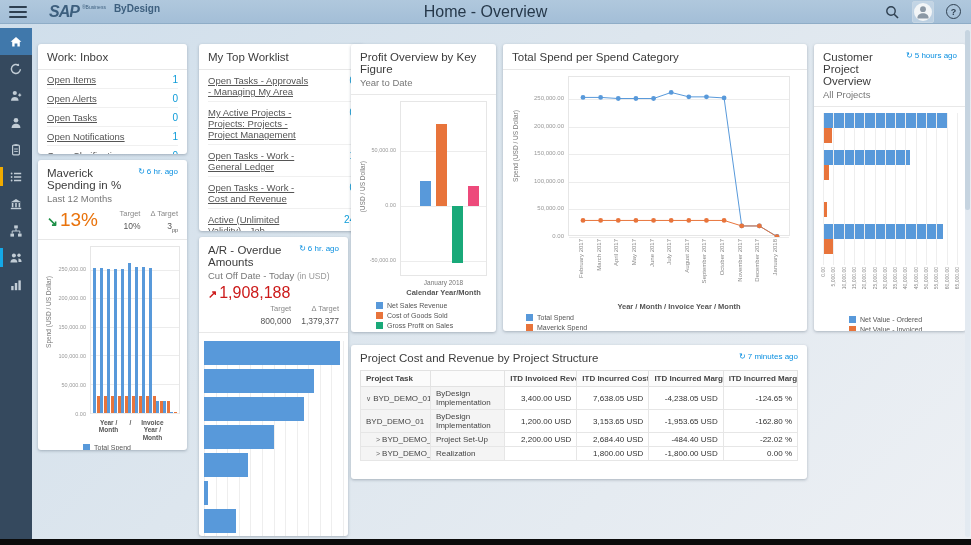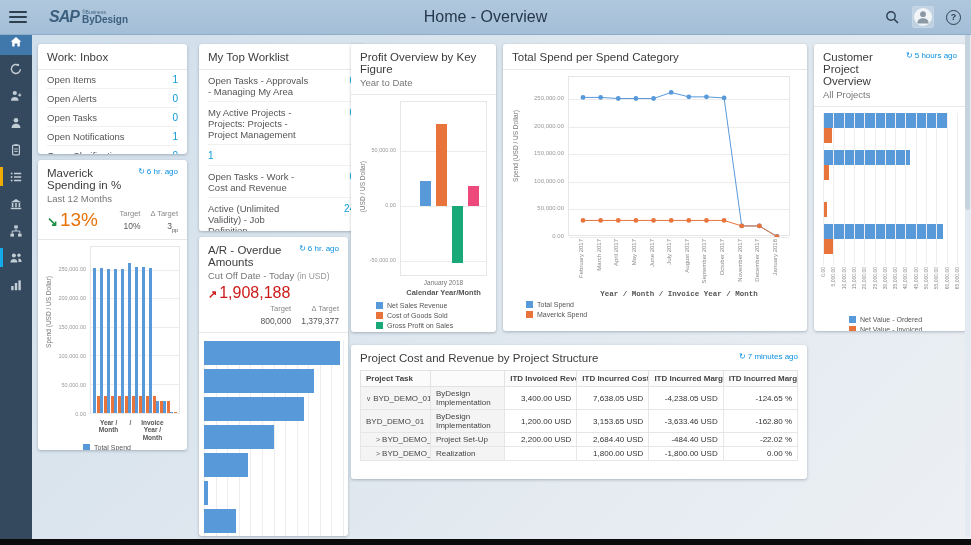--- a/index.html
+++ b/index.html
@@ -1,27 +1,27 @@
 <!DOCTYPE html>
 <html><head>
 <meta charset="utf-8">
 <style>
   *{margin:0;padding:0;box-sizing:border-box;}
   html,body{width:971px;height:545px;}
   body{font-family:"Liberation Sans",sans-serif;position:relative;overflow:hidden;
        background:linear-gradient(135deg,#cfdeeb 0%,#dde6ee 45%,#edf0f4 100%);}
 
   
-  .topbar{position:absolute;top:0;left:0;width:100%;height:35px;background:linear-gradient(#b0c8dd,#a3bed7);
+  .topbar{position:absolute;top:0;left:0;width:100%;height:24px;background:linear-gradient(#b0c8dd,#a3bed7);
           border-bottom:1px solid #8fadc7;display:flex;align-items:center;z-index:9;}
   .hamburger{width:18px;height:12px;margin-left:9px;display:flex;flex-direction:column;justify-content:space-between;cursor:pointer;}
   .hamburger span{display:block;height:2px;background:#2e3f50;border-radius:1px;}
   .brand{display:flex;align-items:flex-start;margin-left:22px;color:#3d5f7e;}
   .brand .sap{font-size:16px;font-weight:bold;font-style:italic;letter-spacing:-1px;line-height:16px;}
-  .brand .right{margin-left:3px;display:flex;flex-direction:column;}
+  .brand .right{margin-left:3px;display:flex;flex-direction:row;gap:8px;}
   .brand .biz{font-size:5px;line-height:6px;}
   .brand .prod{font-size:10px;font-weight:bold;line-height:10px;}
   .tb-title{position:absolute;left:50%;transform:translateX(-50%);font-size:16px;color:#26384a;}
   .tb-right{position:absolute;right:10px;display:flex;align-items:center;gap:12px;}
   .tb-icon{width:16px;height:16px;color:#2e3f50;cursor:pointer;}
   .avatar-box{border:1px solid #c6d6e4;border-radius:2px;padding:1px;background:rgba(255,255,255,.25);}
   .avatar{width:18px;height:18px;border-radius:50%;background:#f2f5f7;overflow:hidden;display:block;}
   .help{width:15px;height:15px;border:1.4px solid #2e3f50;border-radius:50%;color:#2e3f50;
         font-size:9px;font-weight:bold;display:flex;align-items:center;justify-content:center;cursor:pointer;}
 
@@ -49,21 +49,21 @@
   .card-title{font-size:11.5px;color:#3c3c3c;cursor:pointer;}
   .card-sub{font-size:9.5px;color:#777;margin-top:2px;}
   .card-sub .note{color:#999;font-size:8.5px;}
   .refresh{font-size:8px;color:#0a8fe0;white-space:nowrap;cursor:pointer;display:flex;gap:2px;align-items:center;}
   .card-divider{height:1px;background:#e8e8e8;margin:6px -9px;}
 
   
   .kv-title{font-size:11.5px;color:#3c3c3c;padding-bottom:6px;border-bottom:1px solid #e8e8e8;margin:0 -9px;padding-left:9px;cursor:pointer;}
   .kv-row{display:flex;justify-content:space-between;align-items:flex-start;padding:4px 0 3px;border-bottom:1px solid #f0f0f0;cursor:pointer;}
   .kv-row:last-child{border-bottom:none;}
-  .kv-label{font-size:9.5px;color:#555;flex:1;padding-right:6px;line-height:11px;}
+  .kv-label{font-size:9.5px;color:#555;flex:1;padding-right:6px;line-height:11px;text-decoration:underline;}
   .kv-value{font-size:10px;color:#0d9bd8;}
   #worklist-rows .kv-row{padding:5px 0 4px;gap:32px;}
 
   
   .kpi-row{display:flex;justify-content:space-between;align-items:flex-start;margin-top:5px;}
   .kpi-num{font-size:19px;}
   .kpi-arrow{font-size:13px;font-weight:bold;margin-right:2px;}
   .green{color:#1d8f47;} .orange{color:#e9730c;} .red{color:#cc1a1a;}
   .kpi-red{font-size:16px;color:#cc1a1a;}
   .targets{display:flex;gap:10px;text-align:right;}
@@ -108,21 +108,21 @@
   .pf-legend{margin-left:16px;margin-top:5px;}
 
   
   .sp-area{position:relative;display:flex;margin-top:4px;padding-left:12px;}
   .sp-ytitle{left:0;top:34px;}
   .sp-yticks{width:44px;position:relative;height:160px;flex:none;}
   .sp-plot{width:222px;height:160px;position:relative;border:1px solid #e6e6e6;background:#fff;}
   .sp-plot svg{position:absolute;left:0;top:0;}
   .sp-months{position:relative;height:52px;width:222px;margin-left:56px;}
   .sp-month{position:absolute;top:3px;writing-mode:vertical-rl;transform:rotate(180deg);font-size:6px;color:#888;white-space:nowrap;}
-  .sp-xlabel{margin-left:56px;width:222px;margin-top:2px;font-family:Liberation Mono, monospace;}
+  .sp-xlabel{margin-left:56px;width:222px;margin-top:14px;}
   .sp-legend{margin-left:14px;margin-top:3px;}
 
   
   .cp-plot{position:relative;margin-top:6px;height:152px;}
   .cp-group{margin-bottom:7px;}
   .cp-bar{height:15px;cursor:pointer;}
   .cp-xticks{position:relative;height:48px;}
   .cp-xtick{position:absolute;top:2px;writing-mode:vertical-rl;transform:rotate(180deg);font-size:5px;color:#888;white-space:nowrap;}
   .cp-legend{margin-left:26px;}
 
@@ -408,20 +408,21 @@
   <div id="worklist-rows">
       <div class="kv-row">
         <span class="kv-label">Open Tasks - Approvals - Managing My Area</span>
         <span class="kv-value">0</span>
       </div>
       <div class="kv-row">
         <span class="kv-label">My Active Projects - Projects: Projects - Project Management</span>
         <span class="kv-value">0</span>
       </div>
       <div class="kv-row">
+        <span class="kv-label">Open Tasks - Work - General Ledger</span>
         <span class="kv-value">1</span>
       </div>
       <div class="kv-row">
         <span class="kv-label">Open Tasks - Work - Cost and Revenue</span>
         <span class="kv-value">0</span>
       </div>
       <div class="kv-row">
         <span class="kv-label">Active (Unlimited Validity) - Job Definition - Organizational Management</span>
         <span class="kv-value">24</span>
       </div>
@@ -693,21 +694,21 @@
           <td>3,400.00 USD</td>
           <td>7,638.05 USD</td>
           <td>-4,238.05 USD</td>
           <td>-124.65 %</td>
         </tr>
         <tr>
           <td class="id-cell"><span>BYD_DEMO_01</span></td>
           <td class="name-cell">ByDesign Implementation</td>
           <td>1,200.00 USD</td>
           <td>3,153.65 USD</td>
-          <td>-3,633.46 USD</td>
+          <td>-1,953.65 USD</td>
           <td>-162.80 %</td>
         </tr>
         <tr>
           <td class="id-cell"><span class="indent"><span class="chev">&gt;</span>BYD_DEMO_01_1000</span></td>
           <td class="name-cell">Project Set-Up</td>
           <td>2,200.00 USD</td>
           <td>2,684.40 USD</td>
           <td>-484.40 USD</td>
           <td>-22.02 %</td>
         </tr>

